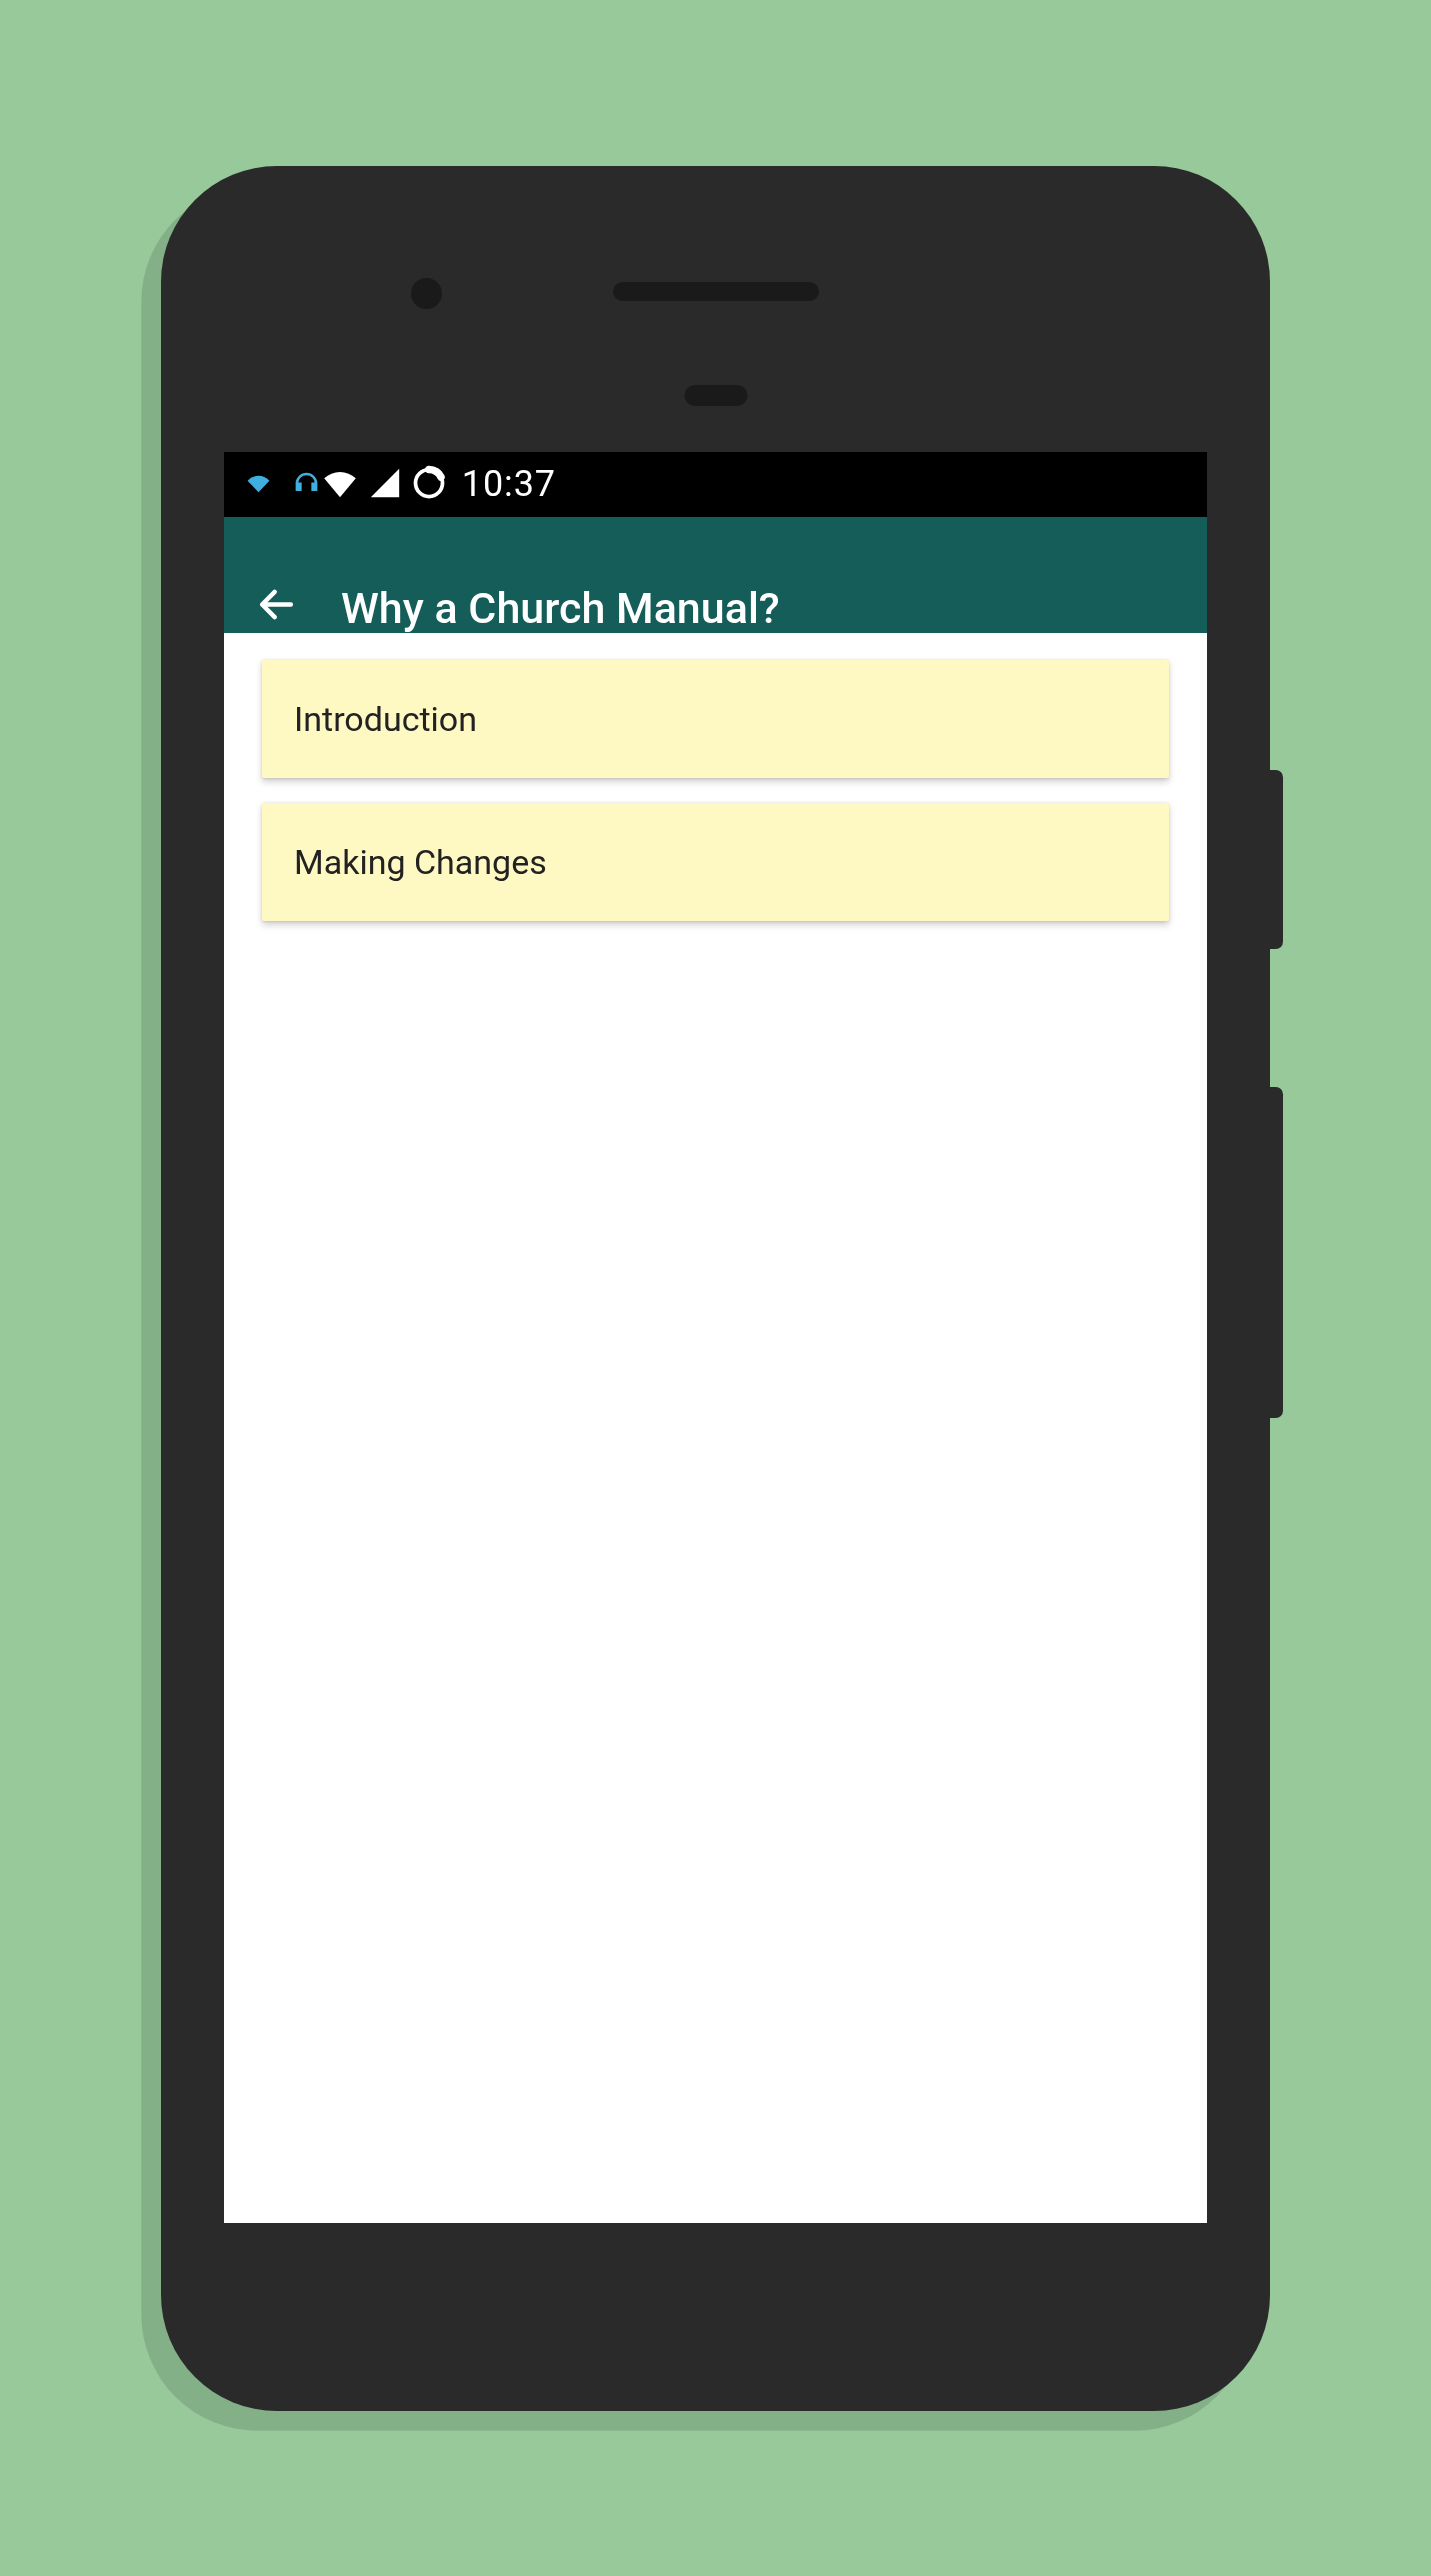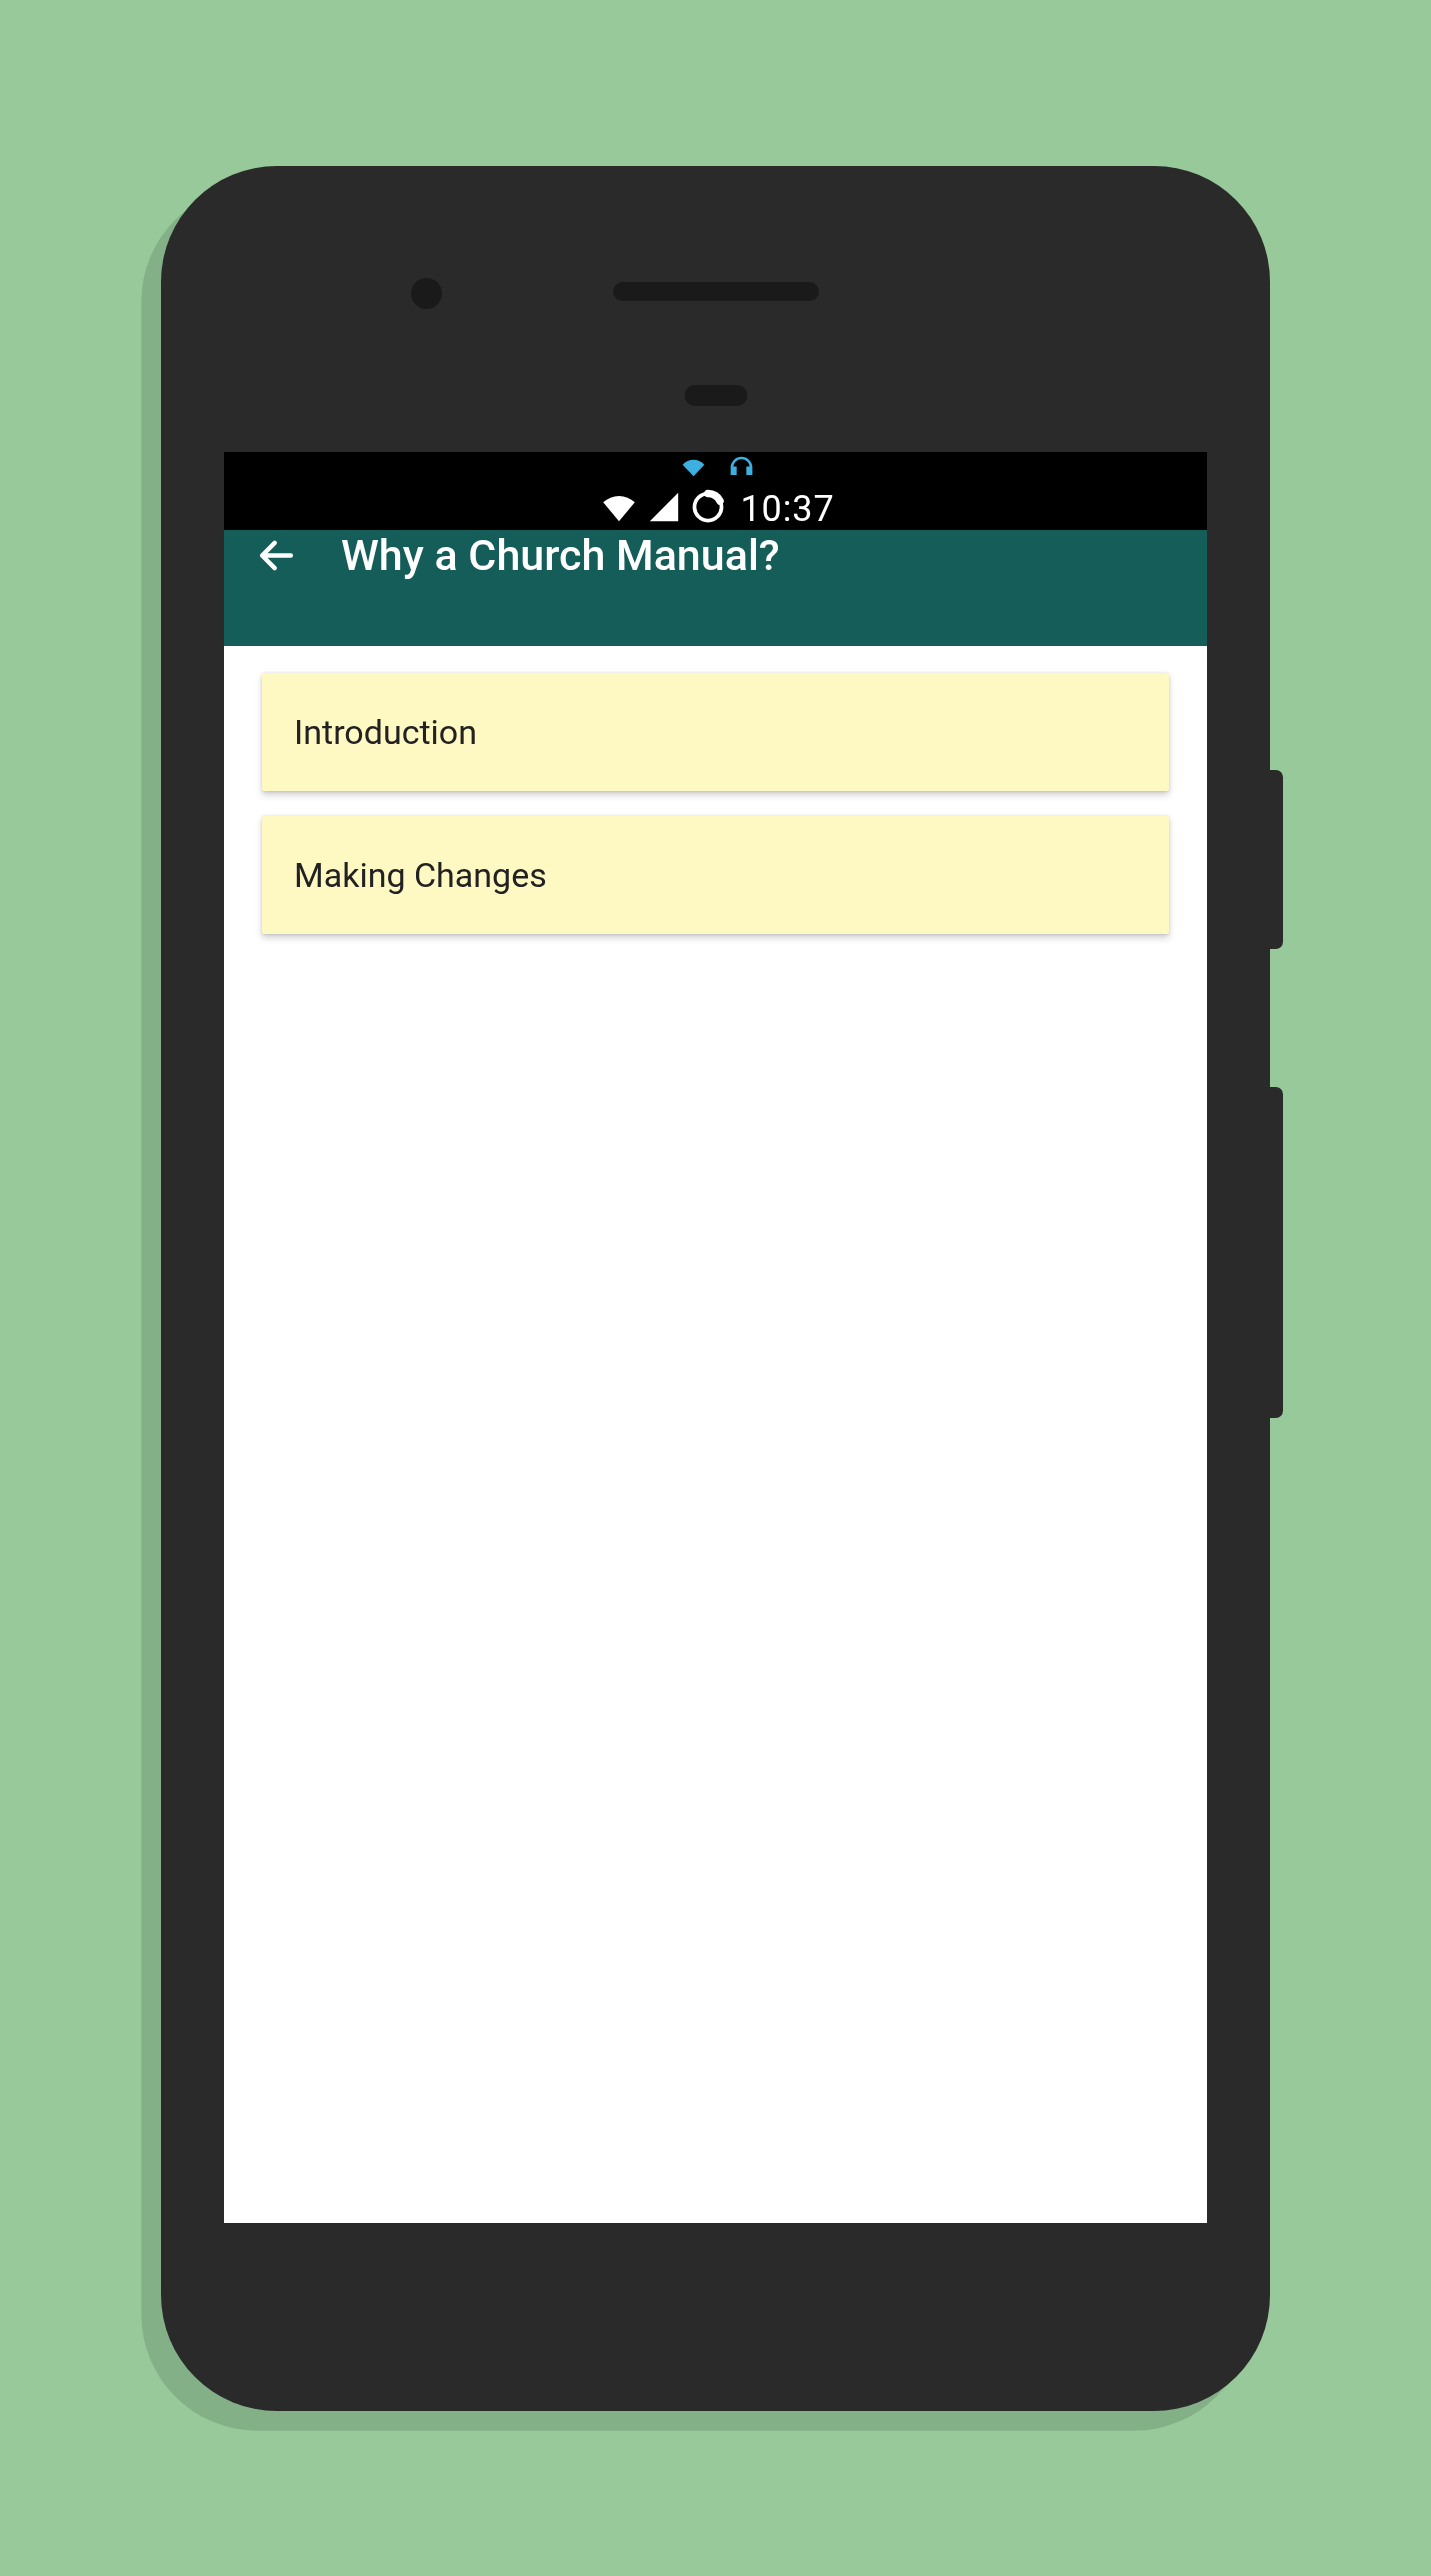--- a/index.html
+++ b/index.html
@@ -76,27 +76,26 @@
     .screen {
       position: absolute;
       top: 286px;
       left: 63px;
       right: 63px;
       bottom: 188px;
       background: #ffffff;
       overflow: hidden;
     }
     .status-bar {
-      height: 78px;
+      height: 65px;
       background: #000000;
       display: flex;
       align-items: center;
-      justify-content: space-between;
+      justify-content: flex-start;
       padding: 0 16px 0 19.7px;
-      flex-direction: column;
     }
     .status-left {
       display: flex;
       align-items: center;
       gap: 19.7px;
     }
     .status-right {
       display: flex;
       align-items: center;
       gap: 9px;
@@ -105,21 +104,21 @@
       color: #ffffff;
       font-size: 36px;
       font-weight: 400;
       letter-spacing: 0.9px;
       margin-left: 5.4px;
     }
     .app-bar {
       height: 116px;
       background: #155d59;
       display: flex;
-      align-items: flex-start;
+      align-items: flex-end;
       padding: 0 25px;
     }
     .back-button {
       width: 54px;
       height: 54px;
       display: flex;
       align-items: center;
       justify-content: center;
       margin-right: 38px;
     }

